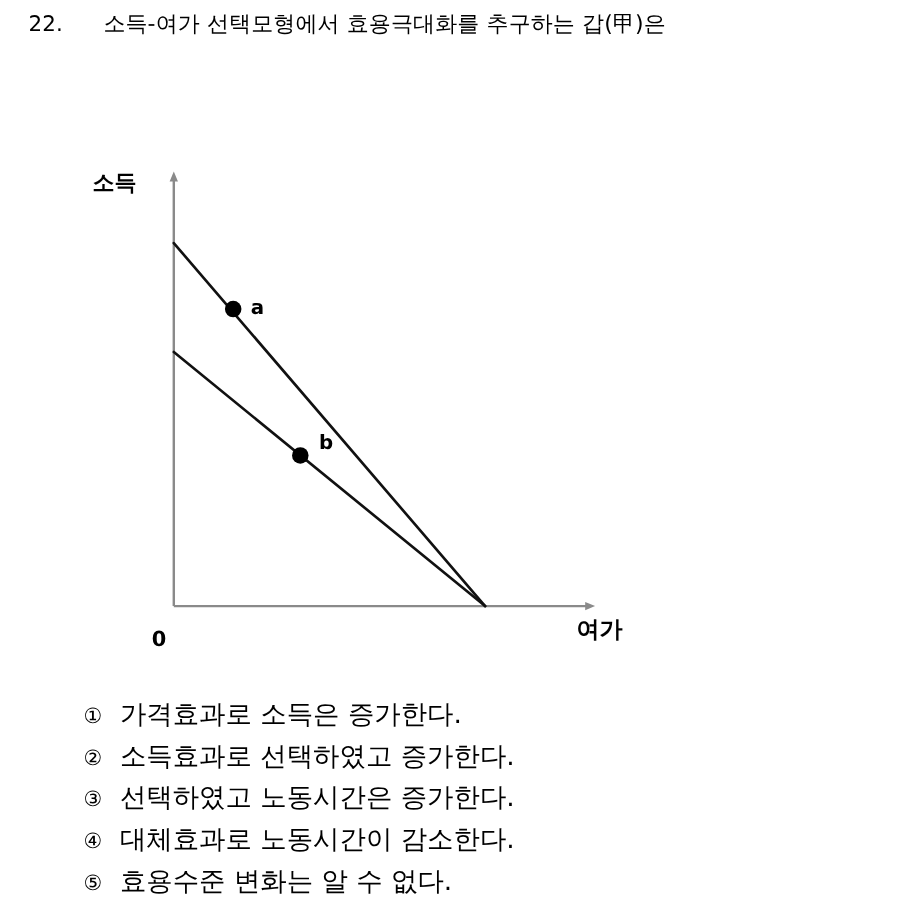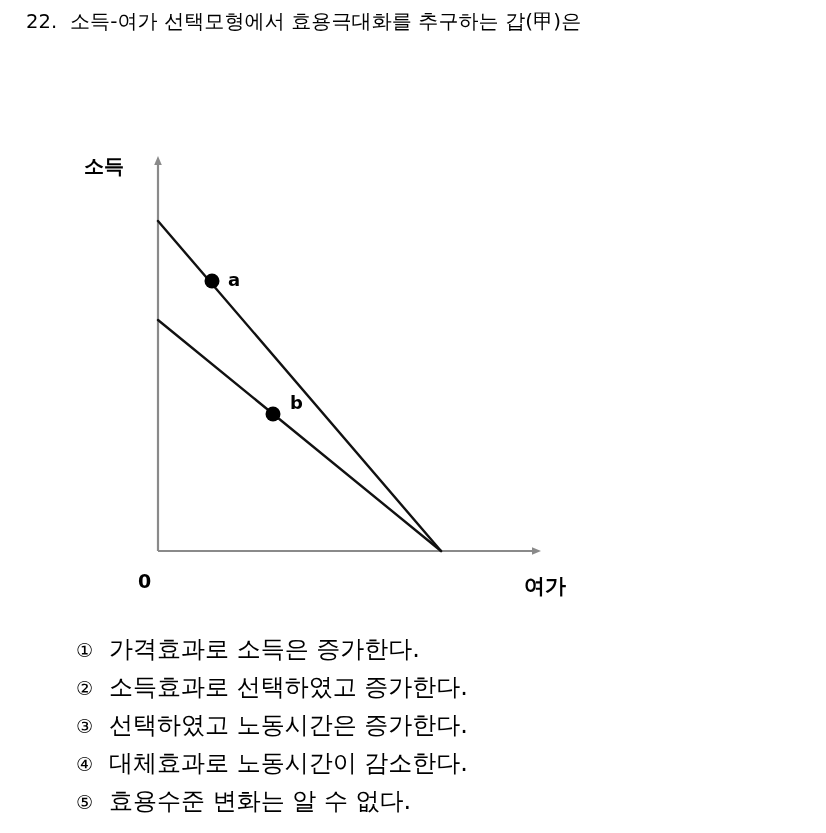--- a/index.html
+++ b/index.html
@@ -24,20 +24,21 @@
     top: 8px;
     width: 772px;
   }
   .q-line {
     display: flex;
     align-items: flex-start;
     font-size: 19.5px;
     line-height: 27px;
     white-space: pre;
     letter-spacing: 0.1px;
+    gap: 24px;
   }
   .q-num {
     width: 44px;
     flex: 0 0 44px;
     font-size: 19.5px;
     line-height: 27px;
   }
   .q-text {
     flex: 1 1 auto;
     font-size: 20px;
@@ -117,21 +118,21 @@
 
     <line x1="158" y1="180" x2="441" y2="411" stroke="#111111" stroke-width="2.4" stroke-linecap="round"></line>
 
     <circle cx="212" cy="141" r="7.5" fill="#000000"></circle>
 
     <circle cx="273" cy="274" r="7.5" fill="#000000"></circle>
   </svg>
 
   <div style="position:absolute; left:84px; top:13px; font-size:20px; font-weight:bold;">소득</div>
 
-  <div style="position:absolute; left:524px; top:432px; font-size:21px; font-weight:bold;">여가</div>
+  <div style="position:absolute; left:524px; top:418px; font-size:21px; font-weight:bold;">여가</div>
 
   <div style="position:absolute; left:138px; top:430px; font-size:19px; font-weight:bold;">0</div>
 
   <div style="position:absolute; left:228px; top:129px; font-size:18px; font-weight:bold;">a</div>
 
   <div style="position:absolute; left:290px; top:252px; font-size:18px; font-weight:bold;">b</div>
 </div>
 
 <div id="options-block">
   <div class="opt-row">

